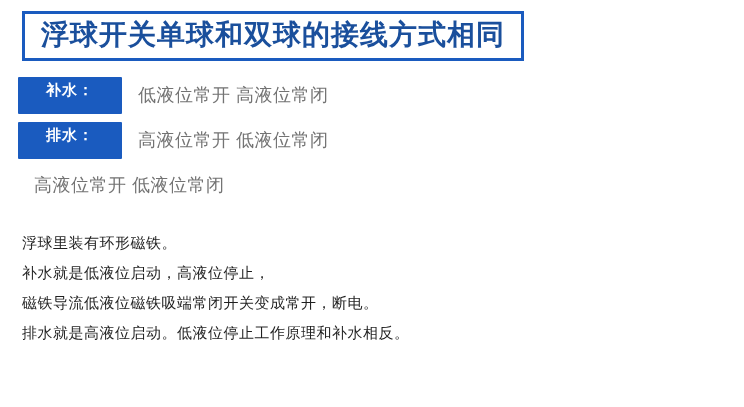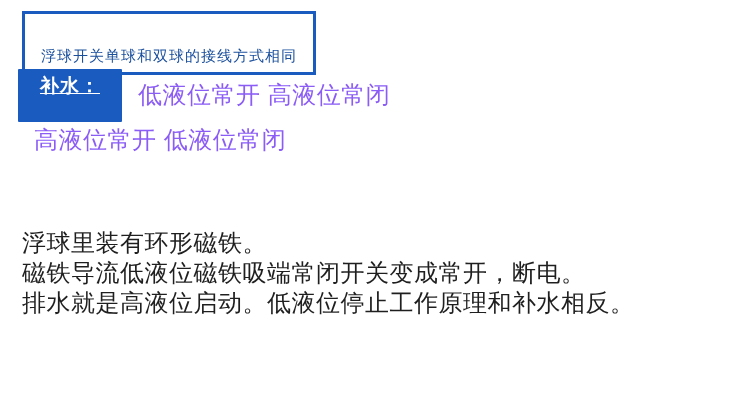--- a/index.html
+++ b/index.html
@@ -23,73 +23,71 @@
   
   .title-box {
     position: absolute;
     left: 22px;
     top: 11px;
     border: 3px solid #1a5bbf;
     padding: 6px 16px 7px 16px;
     box-sizing: border-box;
   }
   .title-text {
-    font-size: 15px;
-    font-weight: normal;
+    font-size: 28px;
+    font-weight: bold;
     color: #1a4f9c;
     letter-spacing: 1px;
     line-height: 1.1;
     white-space: nowrap;
-    margin-top: 28px;
   }
 
   
   .modes {
     position: absolute;
     left: 18px;
     top: 78px;
     width: 700px;
   }
   .mode-row {
     display: flex;
     align-items: center;
     height: 34px;
     margin-bottom: 11px;
   }
   .mode-tag {
     background: #1a5bbf;
     color: #ffffff;
-    font-size: 19px;
+    font-size: 15px;
     font-weight: bold;
     letter-spacing: 1px;
-    padding: 4px 12px 23px 12px;
+    padding: 4px 12px 14px 12px;
     box-sizing: border-box;
     min-width: 104px;
     text-align: center;
     white-space: nowrap;
     border-radius: 1px;
-    text-decoration: underline;
   }
   .mode-desc {
     margin-left: 16px;
-    font-size: 24px;
-    color: #8b5cf6;
+    font-size: 18px;
+    color: #737373;
     white-space: nowrap;
     letter-spacing: 0.5px;
   }
 
   
   .notes {
     position: absolute;
     left: 22px;
     top: 228px;
     width: 710px;
   }
   .note-line {
-    font-size: 24px;
+    font-size: 15px;
     color: #1f1f1f;
     line-height: 30px;
     white-space: nowrap;
     letter-spacing: 0.5px;
   }
 </style>
 </head>
 <body>
 
 <div class="page">
@@ -98,26 +96,31 @@
     <div class="title-text">浮球开关单球和双球的接线方式相同</div>
   </div>
 
   <div class="modes">
 
     <div class="mode-row">
       <div class="mode-tag">补水：</div>
       <div class="mode-desc">低液位常开 高液位常闭</div>
     </div>
 
+    <div class="mode-row">
+      <div class="mode-tag">排水：</div>
+      <div class="mode-desc">高液位常开 低液位常闭</div>
+    </div>
 
     <div class="mode-row">
       <div class="mode-desc">高液位常开 低液位常闭</div>
     </div>
 
   </div>
 
   <div class="notes">
     <div class="note-line">浮球里装有环形磁铁。</div>
+    <div class="note-line">补水就是低液位启动，高液位停止，</div>
     <div class="note-line">磁铁导流低液位磁铁吸端常闭开关变成常开，断电。</div>
     <div class="note-line">排水就是高液位启动。低液位停止工作原理和补水相反。</div>
   </div>
 
 </div>
 
 </body></html>

